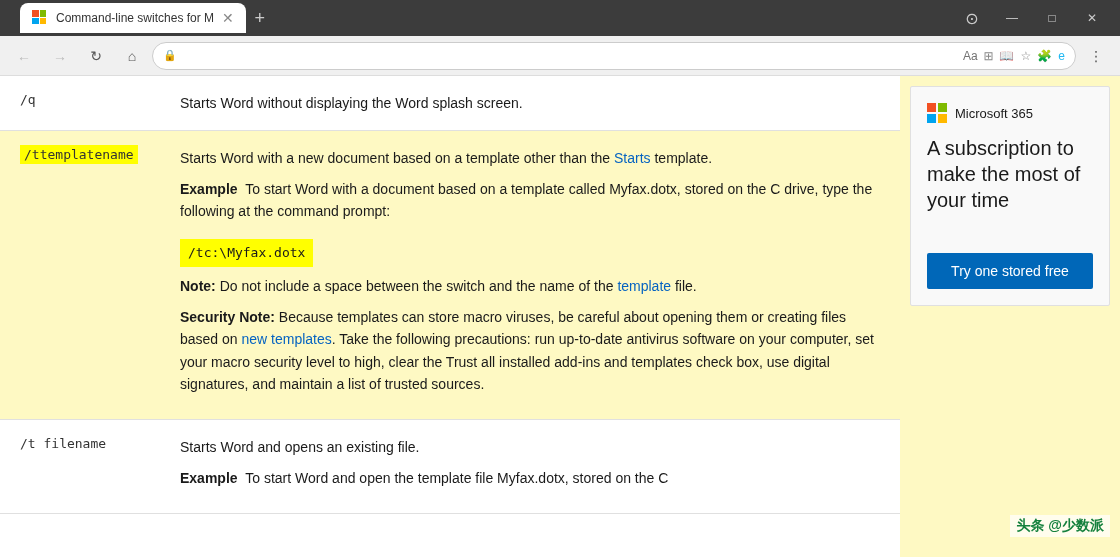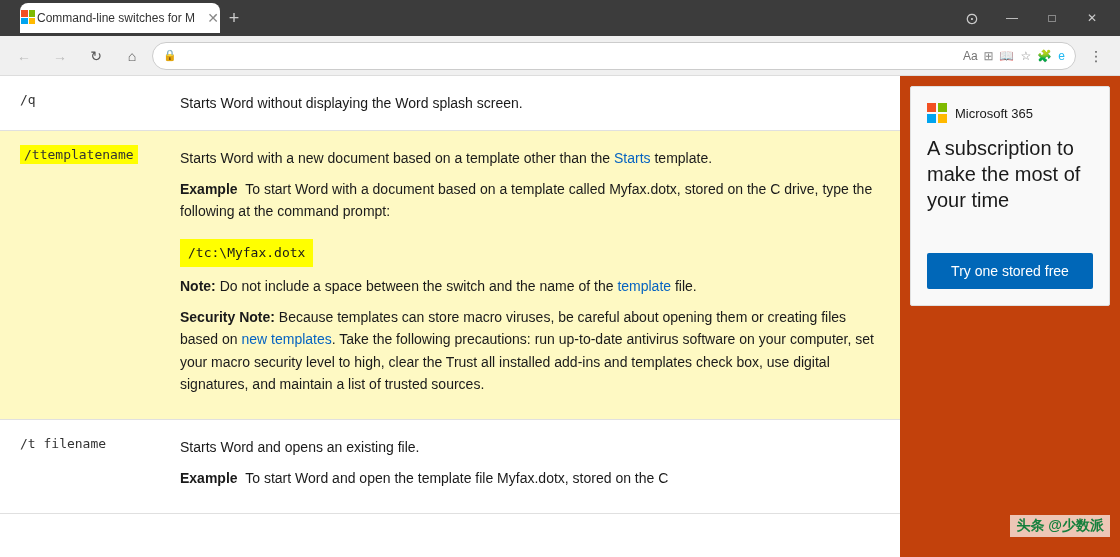--- a/index.html
+++ b/index.html
@@ -2,21 +2,21 @@
 <html><head>
   <meta charset="utf-8">
   <style>
     * { margin: 0; padding: 0; box-sizing: border-box; }
     body { font-family: -apple-system, BlinkMacSystemFont, 'Segoe UI', Arial, sans-serif; background: #fff; width: 1120px; height: 557px; overflow: hidden; }
 
     
     .browser-chrome { background: #3c3c3c; height: 36px; display: flex; align-items: center; padding: 0 8px; gap: 8px; }
     .window-controls { display: flex; gap: 8px; margin-right: 4px; }
     .tab-bar { display: flex; align-items: center; flex: 1; height: 36px; }
-    .tab { background: #fff; height: 30px; padding: 0 1px; display: flex; align-items: center; border-radius: 8px 8px 0 0; min-width: 200px; max-width: 240px; font-size: 12px; color: #333; }
+    .tab { background: #fff; height: 30px; padding: 0 12px; display: flex; align-items: center; gap: 8px; border-radius: 8px 8px 0 0; min-width: 200px; max-width: 240px; font-size: 12px; color: #333; }
     .tab-favicon { width: 16px; height: 16px; }
     .tab-title { flex: 1; white-space: nowrap; overflow: hidden; text-overflow: ellipsis; font-size: 12px; }
     .tab-close { color: #888; font-size: 14px; cursor: pointer; }
     .new-tab-btn { width: 28px; height: 28px; display: flex; align-items: center; justify-content: center; color: #ccc; font-size: 18px; cursor: pointer; border-radius: 50%; }
     .window-controls-right { display: flex; gap: 0; margin-left: auto; }
     .win-control { width: 40px; height: 28px; display: flex; align-items: center; justify-content: center; color: #ccc; font-size: 12px; cursor: pointer; }
 
     
     .nav-bar { background: #f0f0f0; height: 40px; display: flex; align-items: center; padding: 0 8px; gap: 4px; border-bottom: 1px solid #ddd; }
     .nav-btn { width: 32px; height: 32px; display: flex; align-items: center; justify-content: center; border-radius: 50%; cursor: pointer; color: #555; font-size: 14px; border: none; background: none; }
@@ -41,21 +41,21 @@
     .highlight-yellow { background: #ffff00; padding: 2px 4px; font-family: monospace; font-size: 13px; }
     .code-block { background: #ffff00; padding: 4px 8px; font-family: monospace; font-size: 13px; display: inline-block; margin: 8px 0; }
 
     .desc-col p { margin-bottom: 8px; }
     .desc-col .example-label { font-weight: bold; margin-right: 4px; }
     .desc-col .note-label { font-weight: bold; }
     .desc-col .security-label { font-weight: bold; }
     .link-text { color: #0563c1; }
 
     
-    .sidebar { width: 220px; flex-shrink: 0; padding: 10px; background: #c2410c; }
+    .sidebar { width: 220px; flex-shrink: 0; padding: 10px; background: #fef9c3; }
     .ad-card { background: #f9f9f9; border: 1px solid #e0e0e0; padding: 16px; border-radius: 2px; }
     .ms365-logo { display: flex; align-items: center; gap: 8px; margin-bottom: 12px; }
     .ms-logo-grid { width: 20px; height: 20px; display: grid; grid-template-columns: 1fr 1fr; grid-template-rows: 1fr 1fr; gap: 1px; }
     .ms-logo-grid div { width: 9px; height: 9px; }
     .logo-red { background: #f25022; }
     .logo-green { background: #7fba00; }
     .logo-blue { background: #00a4ef; }
     .logo-yellow { background: #ffb900; }
     .ms365-name { font-size: 13px; color: #1a1a1a; font-weight: 400; }
     .ad-headline { font-size: 20px; line-height: 1.3; color: #1a1a1a; font-weight: 400; margin-bottom: 40px; }

